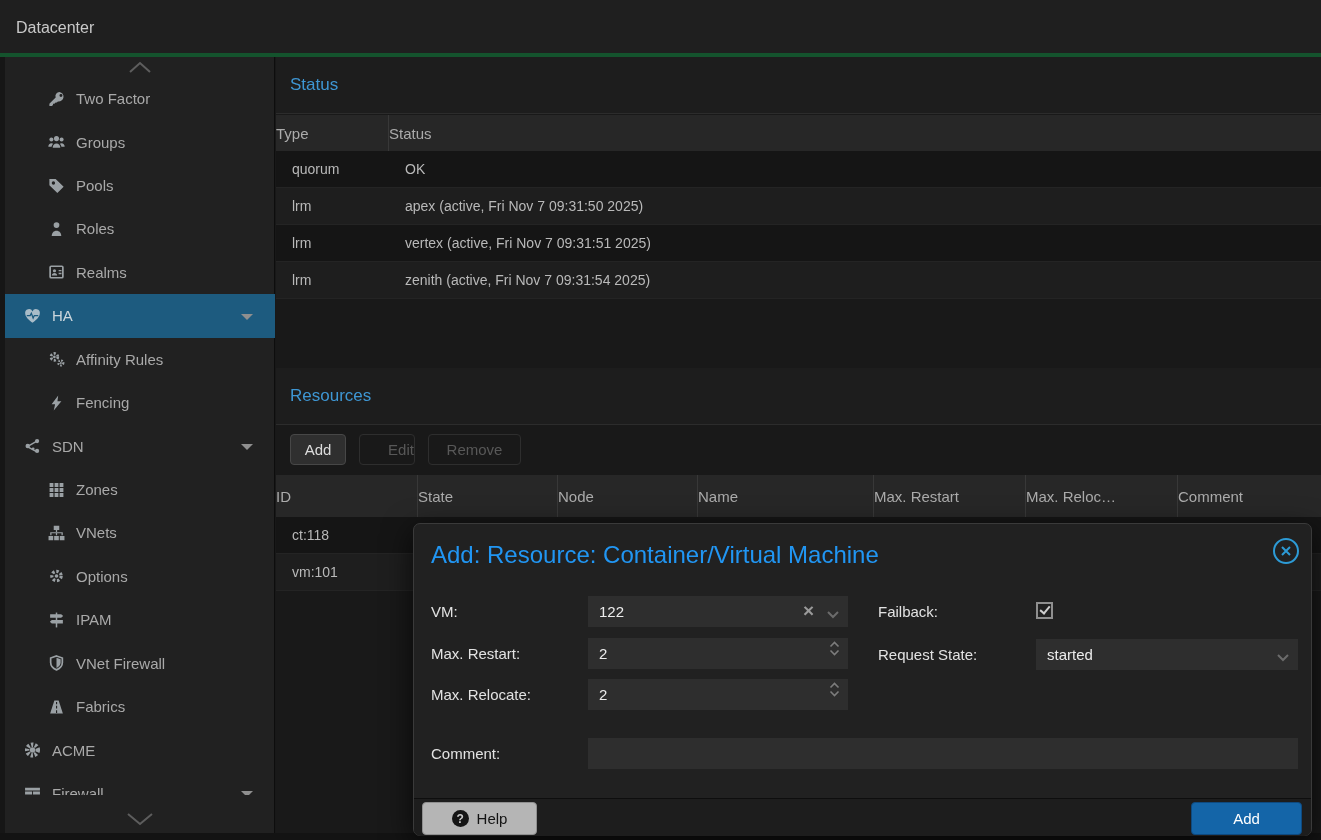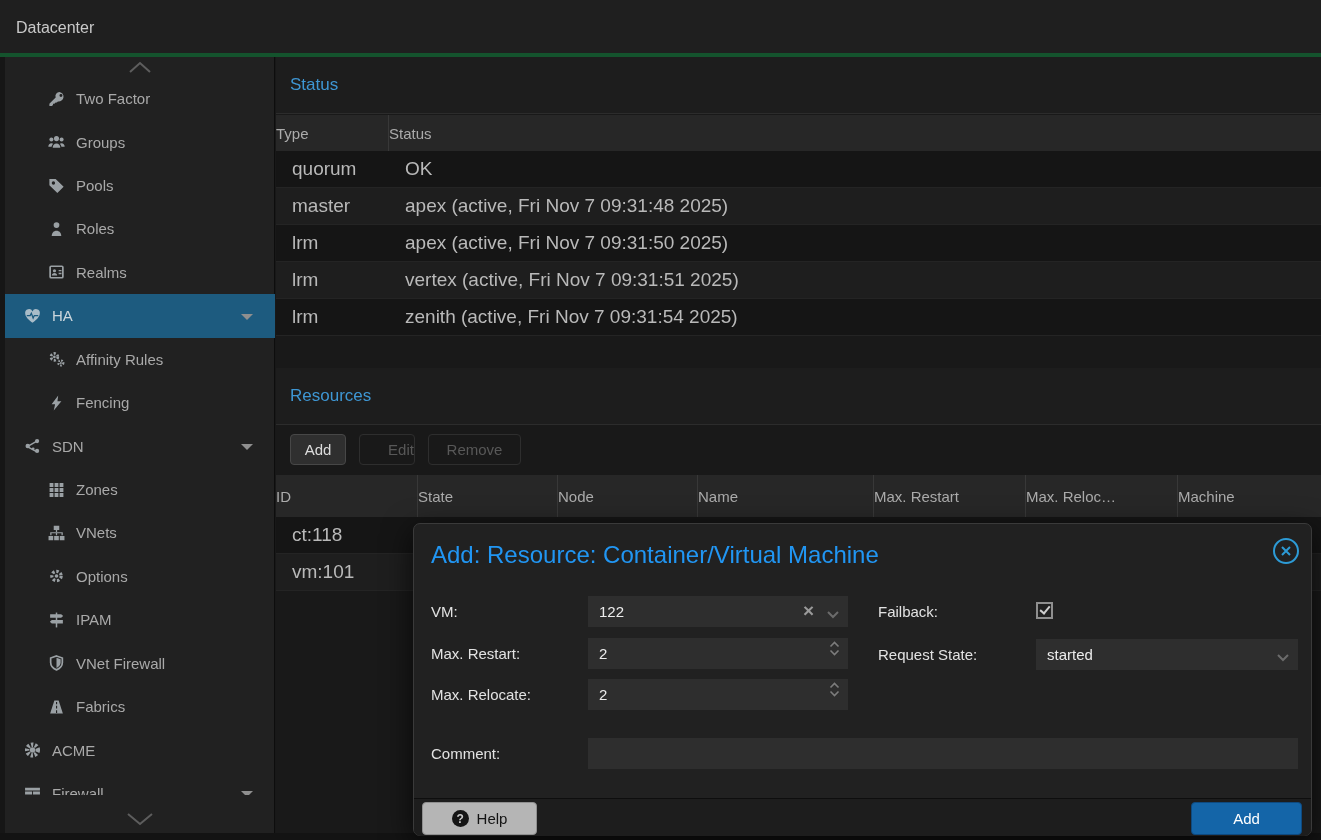--- a/index.html
+++ b/index.html
@@ -54,21 +54,21 @@
   .tbl-status{top:58px;}
   .tbl-resources{top:418px;}
   .thead{display:flex;background:var(--thead-bg);}
   .tbl-status .thead{height:36px;}
   .tbl-resources .thead{height:42px;}
   .th{position:relative;display:flex;align-items:center;padding-left:0;font-size:15px;color:#ababab;border-right:1px solid #383838;overflow:hidden;white-space:nowrap;}
   .th:last-child{border-right:none;}
   .trow{display:flex;height:37px;border-bottom:1px solid #242424;}
   .trow:nth-child(odd){background:var(--row-a);}
   .trow:nth-child(even){background:var(--row-b);}
-  .td{display:flex;align-items:center;padding-left:16px;font-size:19px;color:var(--txt);white-space:nowrap;overflow:hidden;}
+  .td{display:flex;align-items:center;padding-left:16px;font-size:14px;color:var(--txt);white-space:nowrap;overflow:hidden;}
 
   .toolbar{position:absolute;left:0;top:368px;width:100%;height:50px;}
   .tb-btn{position:absolute;top:9px;height:31px;border-radius:4px;font-size:15px;font-family:inherit;cursor:pointer;background:#2f2f2f;border:1px solid #474747;color:#dcdcdc;}
   .tb-btn[disabled]{background:transparent;border:1px solid #2e2e2e;color:#585858;cursor:default;}
 
   
   .dialog{position:absolute;left:413px;top:523px;width:899px;height:313px;background:#212121;border:1px solid #3a3a3a;border-radius:7px;box-shadow:0 8px 30px rgba(0,0,0,.7);z-index:10;}
   .dlg-title{position:absolute;left:17px;top:17px;font-size:24px;color:var(--accent_blue);}
   .dlg-close{position:absolute;right:12px;top:14px;width:26px;height:26px;border:2px solid #2d9bd6;border-radius:50%;display:flex;align-items:center;justify-content:center;color:#2d9bd6;cursor:pointer;}
   .dlg-label{position:absolute;font-size:15px;color:#e2e2e2;line-height:31px;}
@@ -305,24 +305,20 @@
     <div class="tbl tbl-status" id="status-table">
         <div class="thead">
           <div class="th" style="width: 113px; flex: 0 0 auto;">Type</div>
           <div class="th" style="flex: 1 1 0%;">Status</div>
         </div>
         <div class="trow">
           <div class="td" style="width: 113px; flex: 0 0 auto;">quorum</div>
           <div class="td" style="flex: 1 1 0%;">OK</div>
         </div>
         <div class="trow">
-          <div class="td" style="width: 113px; flex: 0 0 auto;">master</div>
-          <div class="td" style="flex: 1 1 0%;">apex (active, Fri Nov 7 09:31:48 2025)</div>
-        </div>
-        <div class="trow">
           <div class="td" style="width: 113px; flex: 0 0 auto;">lrm</div>
           <div class="td" style="flex: 1 1 0%;">apex (active, Fri Nov 7 09:31:50 2025)</div>
         </div>
         <div class="trow">
           <div class="td" style="width: 113px; flex: 0 0 auto;">lrm</div>
           <div class="td" style="flex: 1 1 0%;">vertex (active, Fri Nov 7 09:31:51 2025)</div>
         </div>
         <div class="trow">
           <div class="td" style="width: 113px; flex: 0 0 auto;">lrm</div>
           <div class="td" style="flex: 1 1 0%;">zenith (active, Fri Nov 7 09:31:54 2025)</div>
@@ -338,21 +334,21 @@
         <button class="tb-btn" disabled="" style="left: 152px; width: 93px;">Remove</button>
       </div>
     <div class="tbl tbl-resources" id="resources-table">
         <div class="thead">
           <div class="th" style="width: 142px; flex: 0 0 auto;">ID</div>
           <div class="th" style="width: 140px; flex: 0 0 auto;">State</div>
           <div class="th" style="width: 140px; flex: 0 0 auto;">Node</div>
           <div class="th" style="width: 176px; flex: 0 0 auto;">Name</div>
           <div class="th" style="width: 152px; flex: 0 0 auto;">Max. Restart</div>
           <div class="th" style="width: 152px; flex: 0 0 auto;">Max. Reloc…</div>
-          <div class="th" style="flex: 1 1 0%;">Machine</div>
+          <div class="th" style="flex: 1 1 0%;">Comment</div>
         </div>
         <div class="trow">
           <div class="td" style="width: 142px; flex: 0 0 auto;">ct:118</div>
         </div>
         <div class="trow">
           <div class="td" style="width: 142px; flex: 0 0 auto;">vm:101</div>
         </div>
       </div>
   </main>
 

